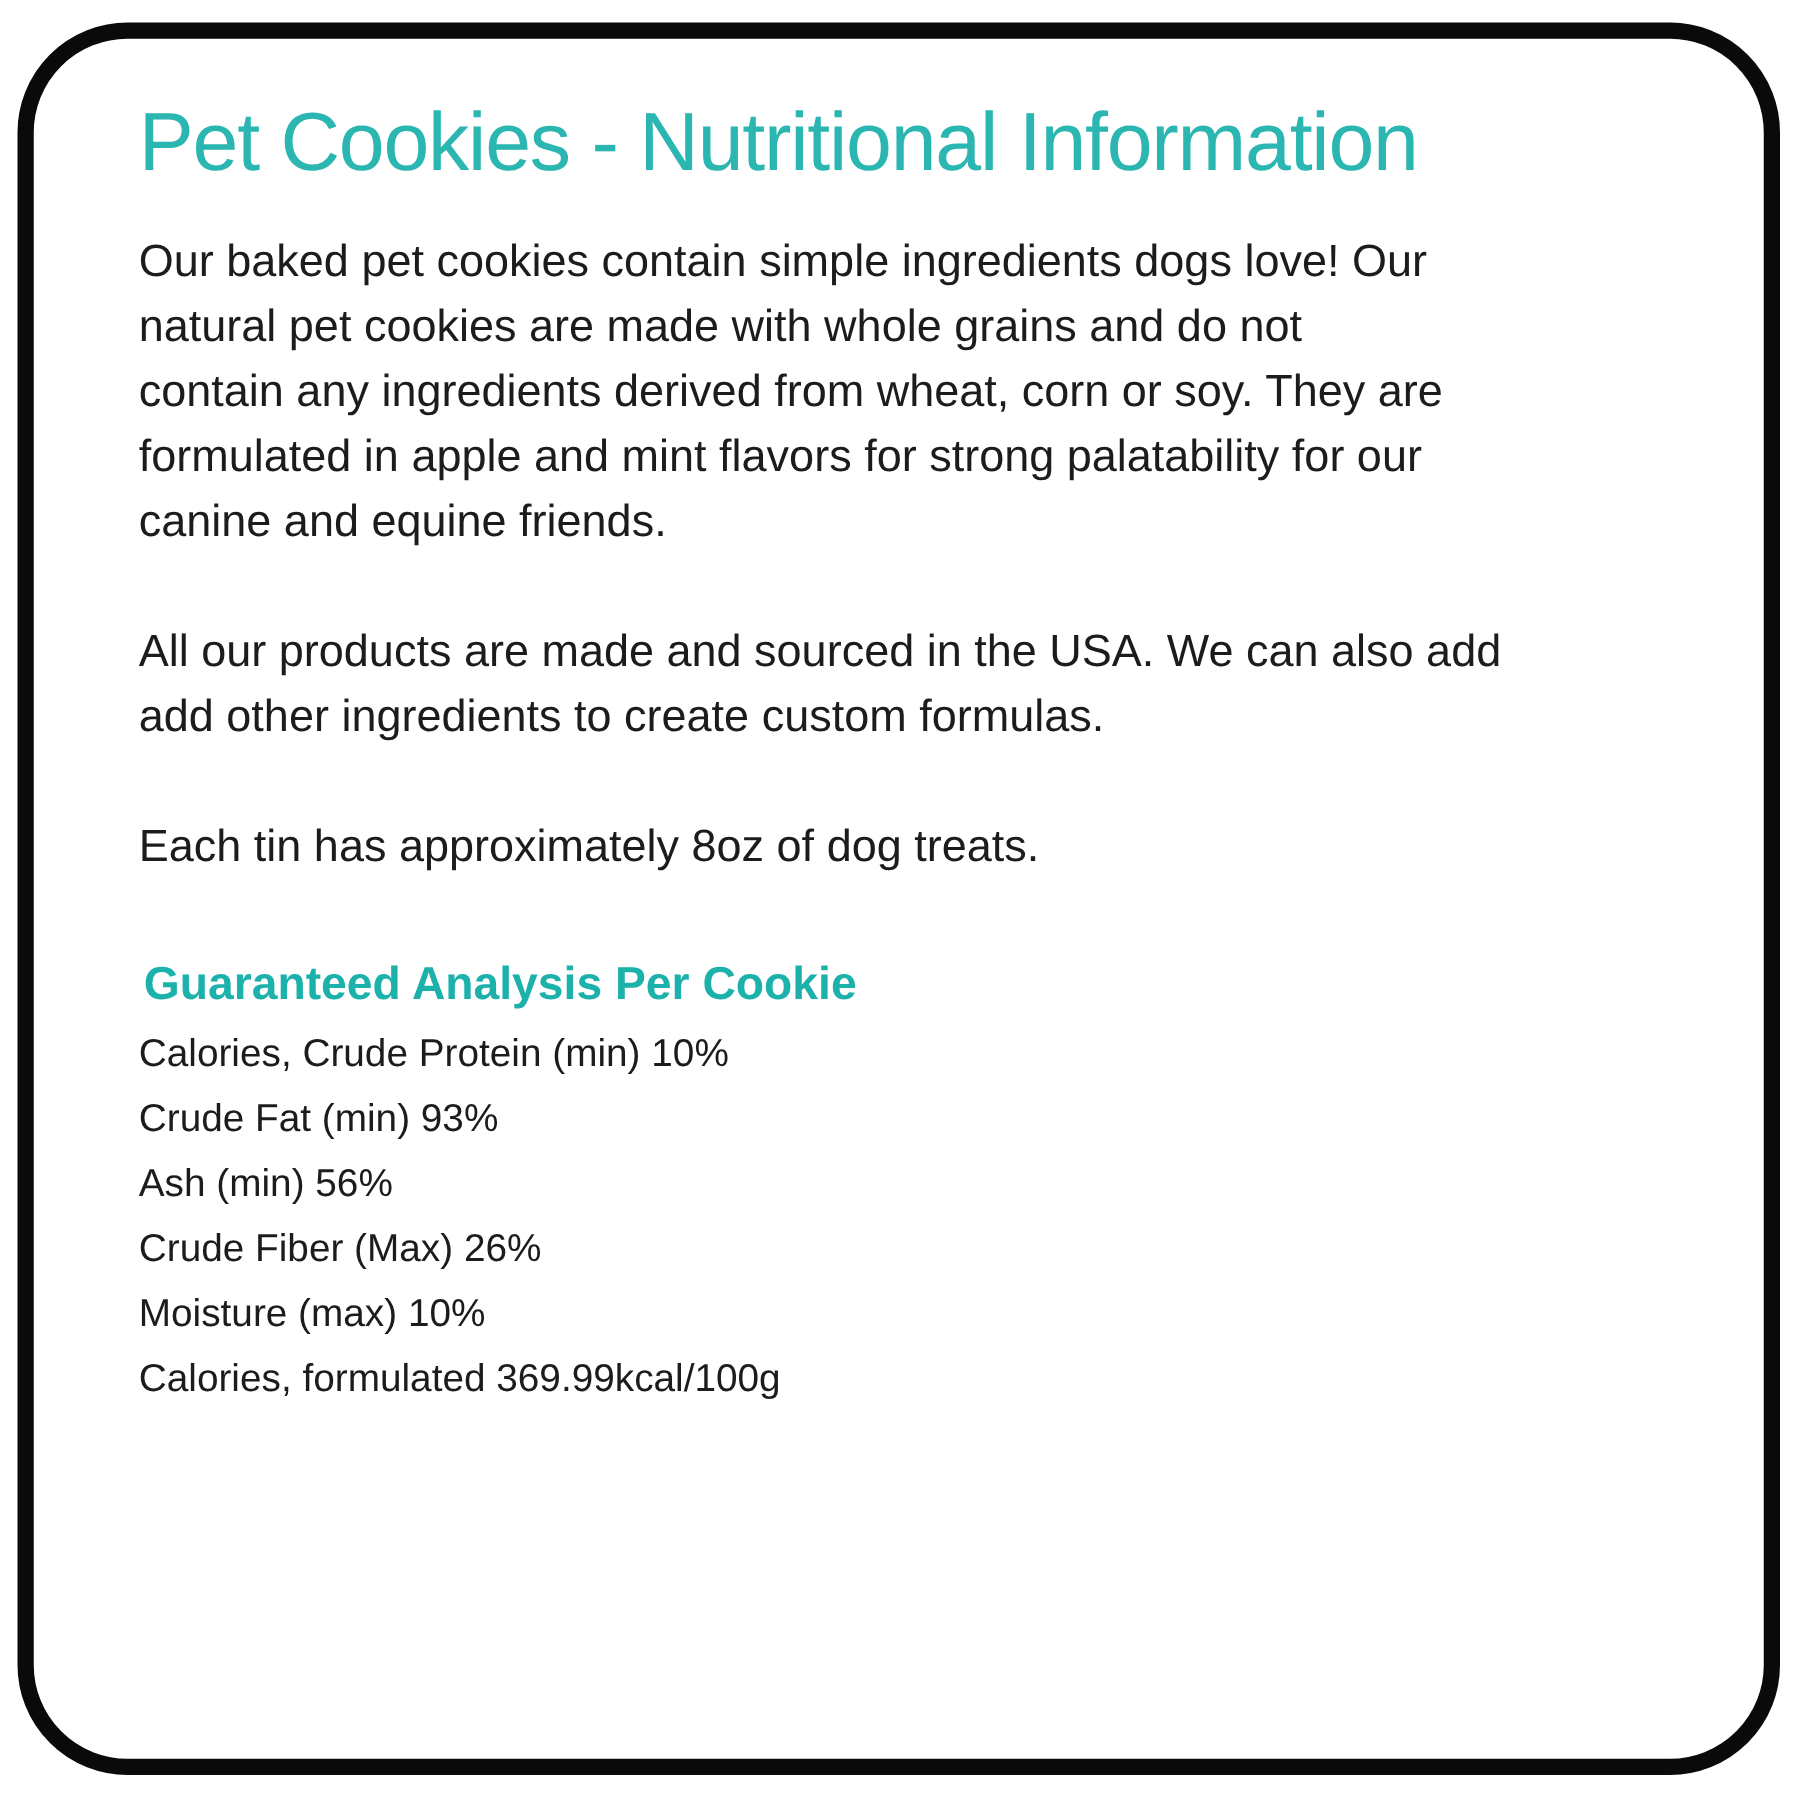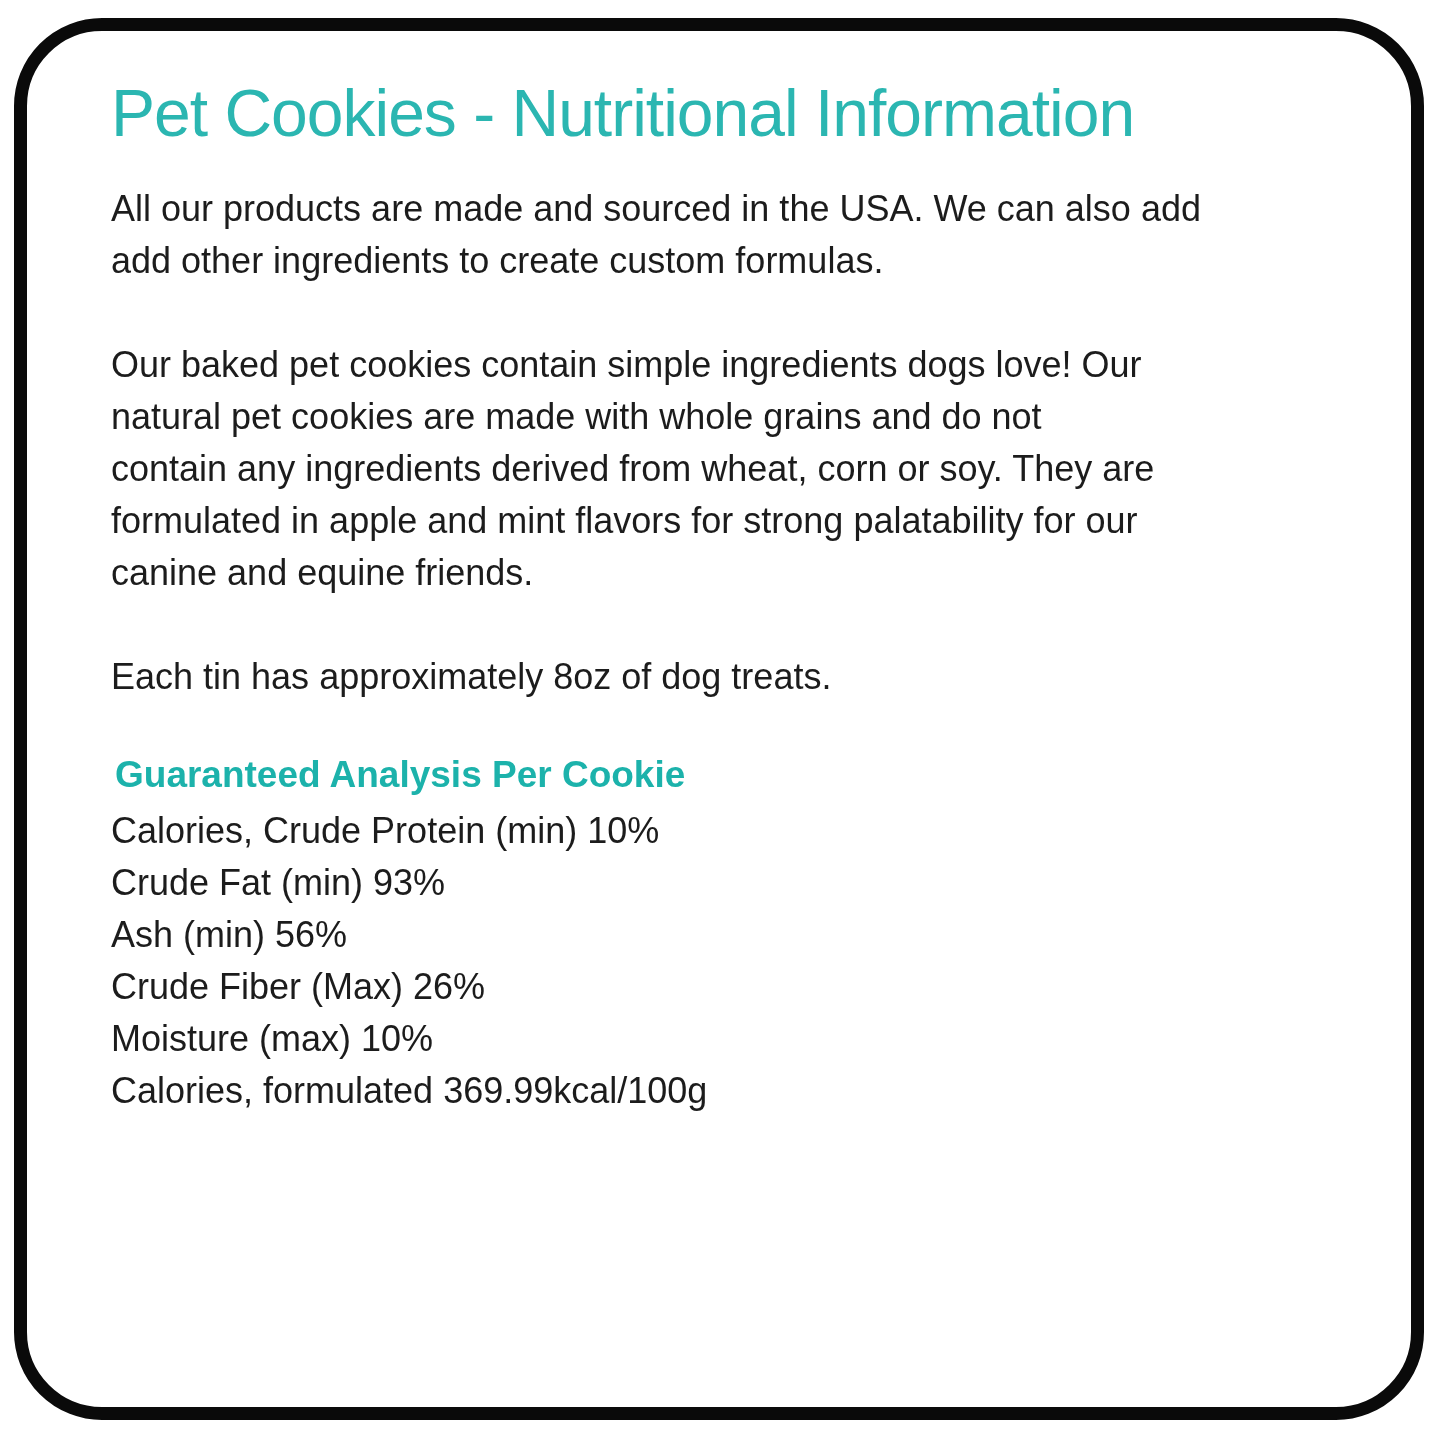--- a/index.html
+++ b/index.html
@@ -38,53 +38,53 @@
     white-space: nowrap;
   }
   .body-text {
     margin: 0 0 52px 0;
     font-size: 36px;
     line-height: 52px;
     color: var(--text, #1c1c1c);
     white-space: pre-line;
   }
   .tin-note {
-    margin-bottom: 46px;
+    margin-bottom: 58px;
   }
   .section { margin: 0 0 48px 0; }
   .section:last-child { margin-bottom: 0; }
   .section-heading {
     margin: 4px;
     font-size: 37px;
     font-weight: 700;
     line-height: 52px;
     color: var(--accent, #1cb2ab);
   }
   .section-line {
-    font-size: 36px;
+    font-size: 31px;
     line-height: 52px;
     color: var(--text, #1c1c1c);
   }
 </style>
 </head>
 <body>
 
 <div class="canvas">
   <div class="label-card">
 
     <h1 class="page-title">Pet Cookies - Nutritional Information</h1>
 
-    <p class="body-text">All our products are made and sourced in the USA. We can also add
-add other ingredients to create custom formulas.</p>
-
     <p class="body-text">Our baked pet cookies contain simple ingredients dogs love! Our
 natural pet cookies are made with whole grains and do not
 contain any ingredients derived from wheat, corn or soy. They are
 formulated in apple and mint flavors for strong palatability for our
 canine and equine friends.</p>
+
+    <p class="body-text">All our products are made and sourced in the USA. We can also add
+add other ingredients to create custom formulas.</p>
 
     <p class="body-text tin-note">Each tin has approximately 8oz of dog treats.</p>
 
     <div class="section">
       <h2 class="section-heading">Guaranteed Analysis Per Cookie</h2>
       <div class="section-line">Calories, Crude Protein (min) 10%</div>
       <div class="section-line">Crude Fat (min) 93%</div>
       <div class="section-line">Ash (min) 56%</div>
       <div class="section-line">Crude Fiber (Max) 26%</div>
       <div class="section-line">Moisture (max) 10%</div>

